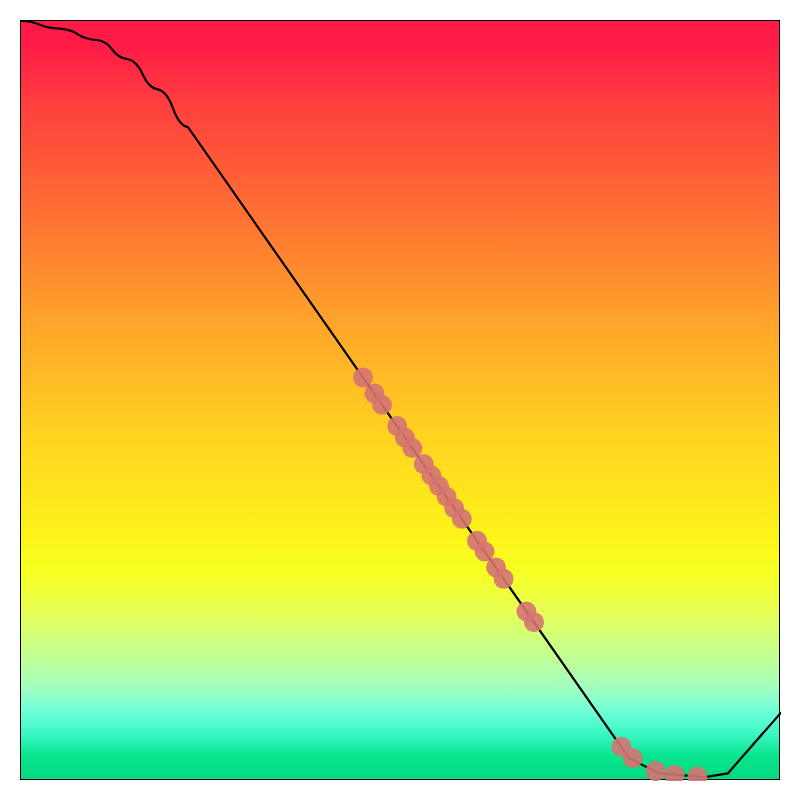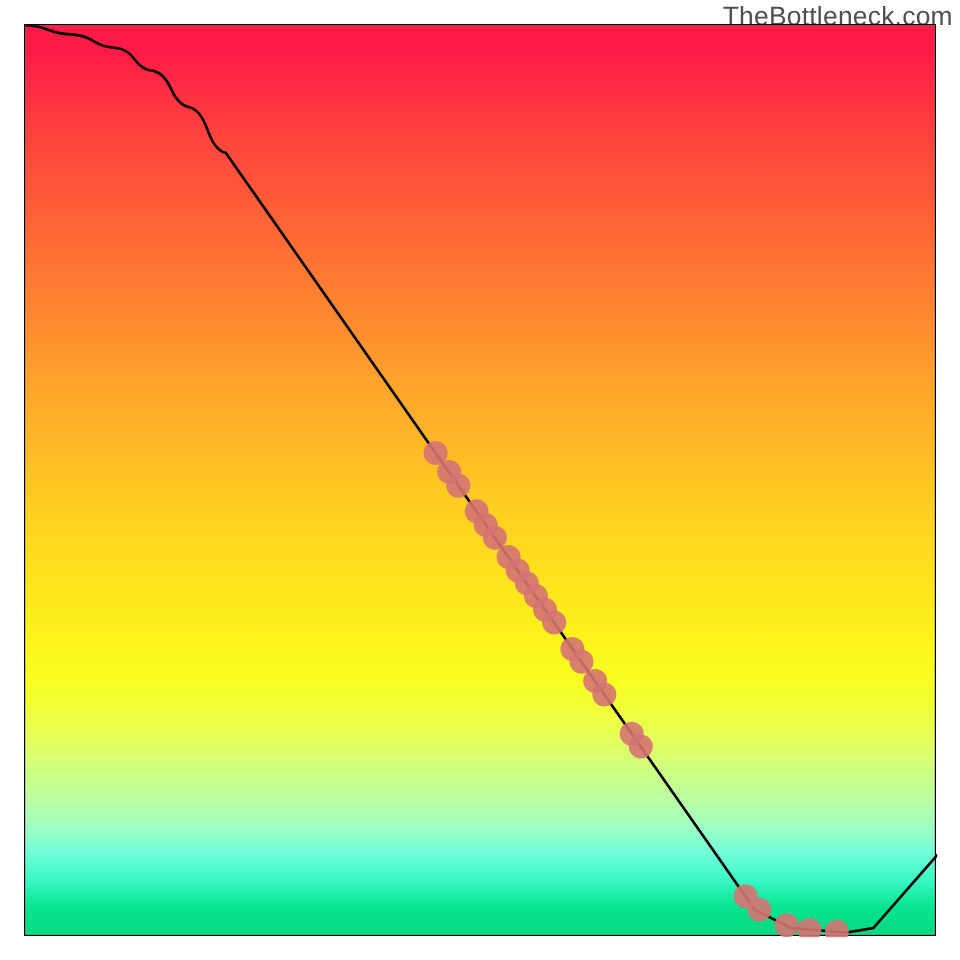--- a/index.html
+++ b/index.html
@@ -71,21 +71,20 @@
     font-weight: 400;
     color: #4f4f4f;
     letter-spacing: 0.2px;
     user-select: none;
   }
 </style>
 </head>
 <body>
 
 <div class="chart-wrap">
-  <div class="attribution">TheBottleneck.com</div>
 
   <div class="plot-area">
     <svg class="overlay" viewBox="0 0 760 760" preserveAspectRatio="none">
       <path id="curve-path" class="curve" d="M 0 0 Q 11.4 0.38000000000000117, 19 3.8000000000000114 T 38 7.600000000000023 Q 49.4 8.170000000000021, 57 13.300000000000011 T 76 19 Q 85.12 19.95, 91.2 28.5 T 106.4 38 Q 115.52 39.519999999999996, 121.6 53.19999999999999 T 136.79999999999998 68.39999999999998 Q 145.92 70.29999999999998, 152 87.39999999999998 T 167.2 106.39999999999998 L 608 737.2 L 638.4 752.4 L 684 756.2 L 706.8000000000001 752.4 L 760 691.6"></path>
       <g id="points-group">
           <circle cx="342" cy="356.44" r="10" class="point" fill="#d57373"></circle>
           <circle cx="353.40000000000003" cy="372.4" r="10" class="point" fill="#d57373"></circle>
           <circle cx="361" cy="383.8" r="10" class="point" fill="#d57373"></circle>
           <circle cx="376.2" cy="405.08" r="10" class="point" fill="#d57373"></circle>
           <circle cx="383.8" cy="416.48" r="10" class="point" fill="#d57373"></circle>

